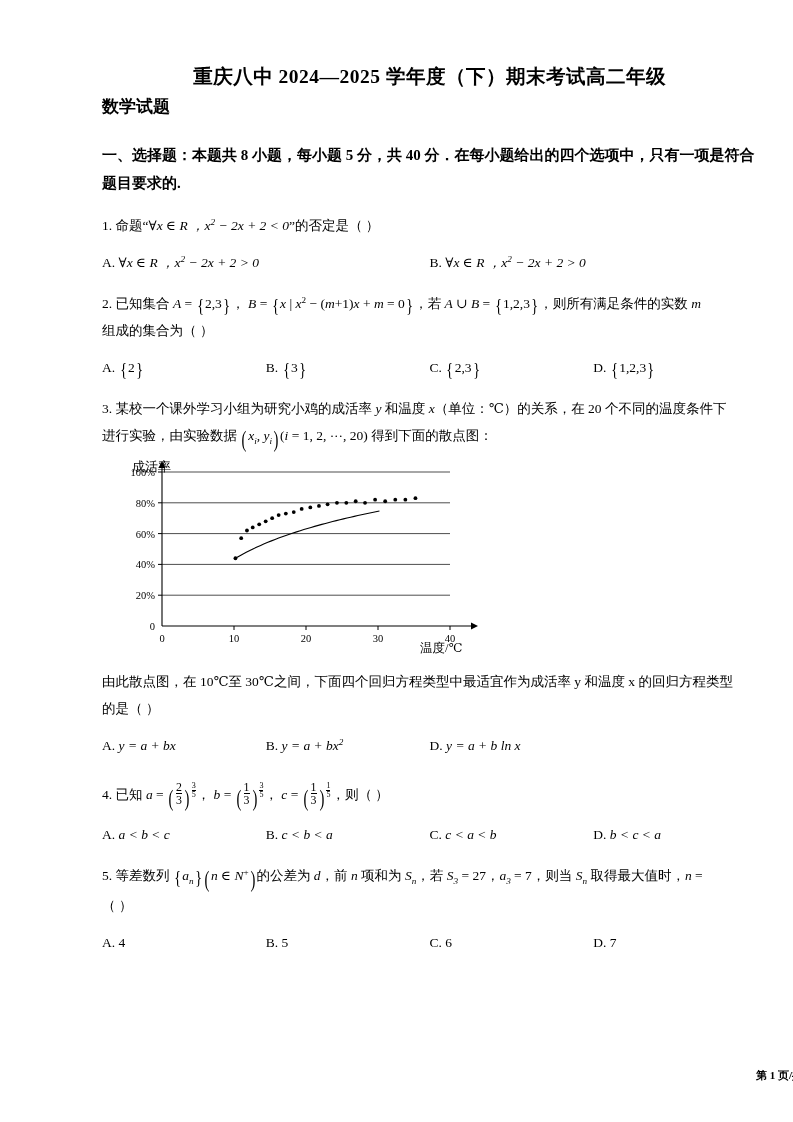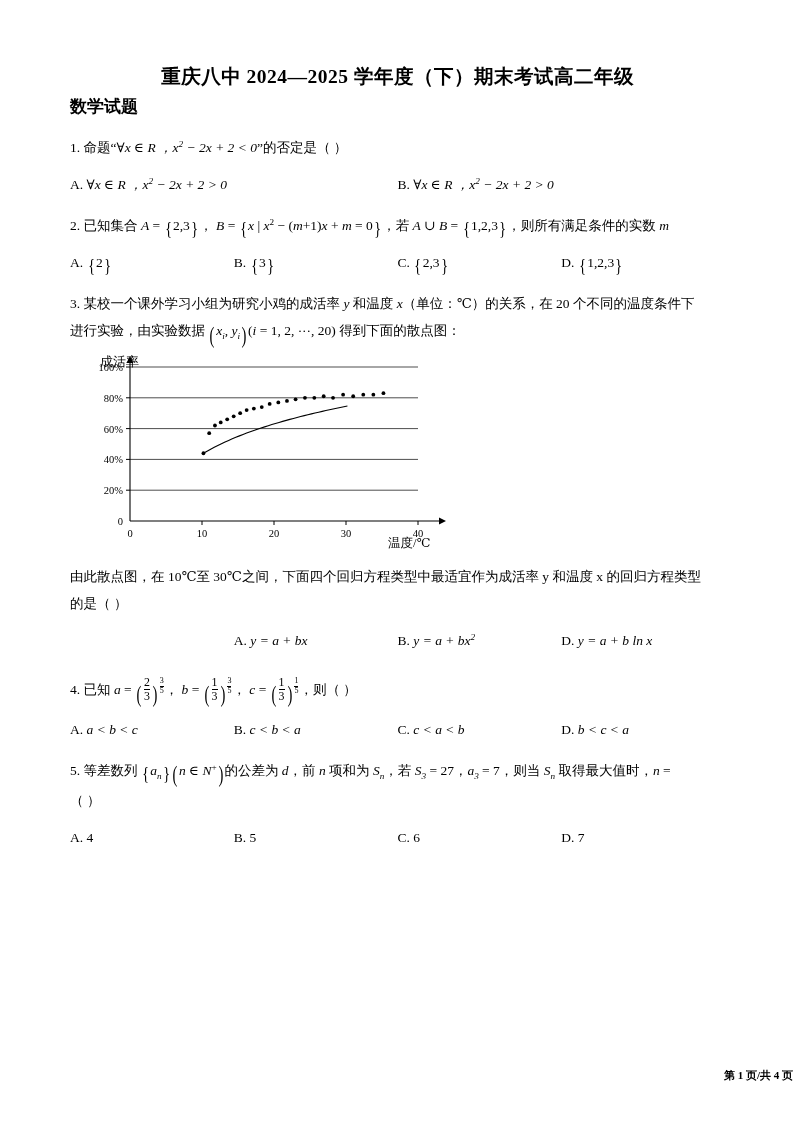--- a/index.html
+++ b/index.html
@@ -14,20 +14,21 @@
     color: #000000;
     position: relative;
     overflow: hidden;
   }
   .page {
     position: relative;
     width: 641px;
     height: 1122px;
     padding: 4px;
     box-sizing: border-box;
+    margin-left: 32px;
   }
   .content {
     position: absolute;
     left: 70px;
     top: 62px;
     width: 655px;
   }
   .title-line1 {
     text-align: center;
     font-family: "Liberation Serif", "DejaVu Serif", serif;
@@ -55,21 +56,20 @@
     margin-top: 14px;
   }
   .q-line {
     display: block;
   }
   .opts {
     display: flex;
     font-size: 13.5px;
     margin-top: 10px;
     line-height: 2.0;
-    justify-content: flex-end;
   }
   .opts > div {
     flex: 0 0 25%;
   }
   .opts.wide > div {
     flex: 0 0 50%;
   }
   .mathi {
     font-style: italic;
     font-family: "Liberation Serif", "DejaVu Serif", serif;
@@ -138,36 +138,38 @@
 </head>
 <body>
 
 <div class="page">
 
   <div class="content">
 
     <div class="title-line1">重庆八中 2024—2025 学年度（下）期末考试高二年级</div>
     <div class="title-line2">数学试题</div>
 
+    <div class="section-head">一、选择题：本题共 8 小题，每小题 5 分，共 40 分．在每小题给出的四个选项中，只有一项是符合题目要求的.</div>
 
     <div class="q">
       <span>1.</span>
       <span>命题“</span><span class="mathi">∀<i>x</i> ∈ <i>R</i> ，<i>x</i><sup class="s">2</sup> − 2<i>x</i> + 2 &lt; 0</span><span>”的否定是（      ）</span>
     </div>
     <div class="opts wide">
       <div><span>A.</span> <span class="mathi">∀<i>x</i> ∈ <i>R</i> ，<i>x</i><sup class="s">2</sup> − 2<i>x</i> + 2 &gt; 0</span></div>
       <div><span>B.</span> <span class="mathi">∀<i>x</i> ∈ <i>R</i> ，<i>x</i><sup class="s">2</sup> − 2<i>x</i> + 2 &gt; 0</span></div>
     </div>
 
     <div class="q">
       <span class="q-line">
         <span>2.</span>
         已知集合 <span class="mathi">A</span> = <span class="brace">{</span>2,3<span class="brace">}</span>，
         <span class="mathi">B</span> = <span class="brace">{</span><span class="mathi">x</span> | <span class="mathi">x</span><sup class="s">2</sup> − (<span class="mathi">m</span>+1)<span class="mathi">x</span> + <span class="mathi">m</span> = 0<span class="brace">}</span>，若 <span class="mathi">A</span> ∪ <span class="mathi">B</span> = <span class="brace">{</span>1,2,3<span class="brace">}</span>，则所有满足条件的实数 <span class="mathi">m</span>
       </span>
+      <span class="q-line">组成的集合为（      ）</span>
     </div>
     <div class="opts">
       <div><span>A.</span> <span class="brace">{</span>2<span class="brace">}</span></div>
       <div><span>B.</span> <span class="brace">{</span>3<span class="brace">}</span></div>
       <div><span>C.</span> <span class="brace">{</span>2,3<span class="brace">}</span></div>
       <div><span>D.</span> <span class="brace">{</span>1,2,3<span class="brace">}</span></div>
     </div>
 
     <div class="q">
       <span class="q-line">

